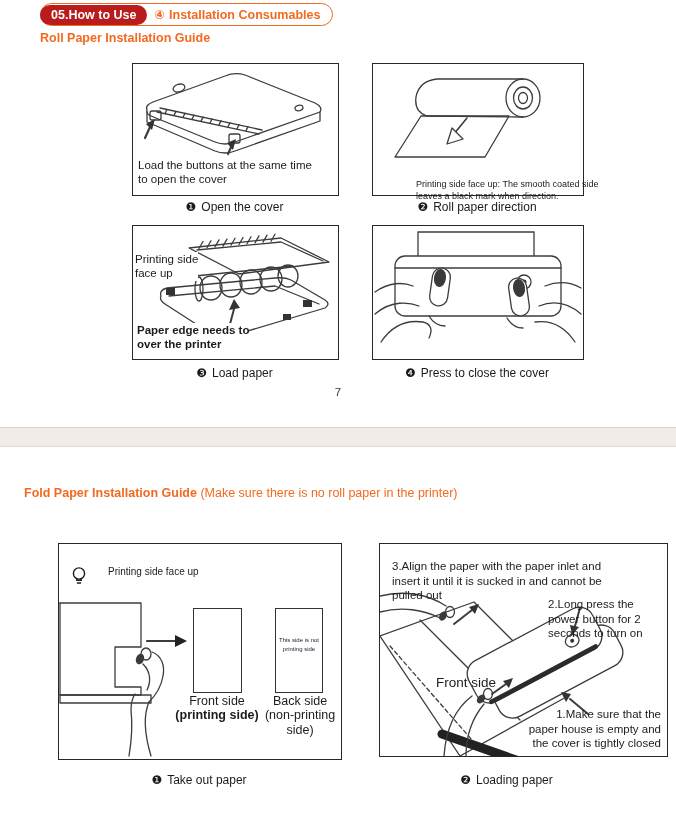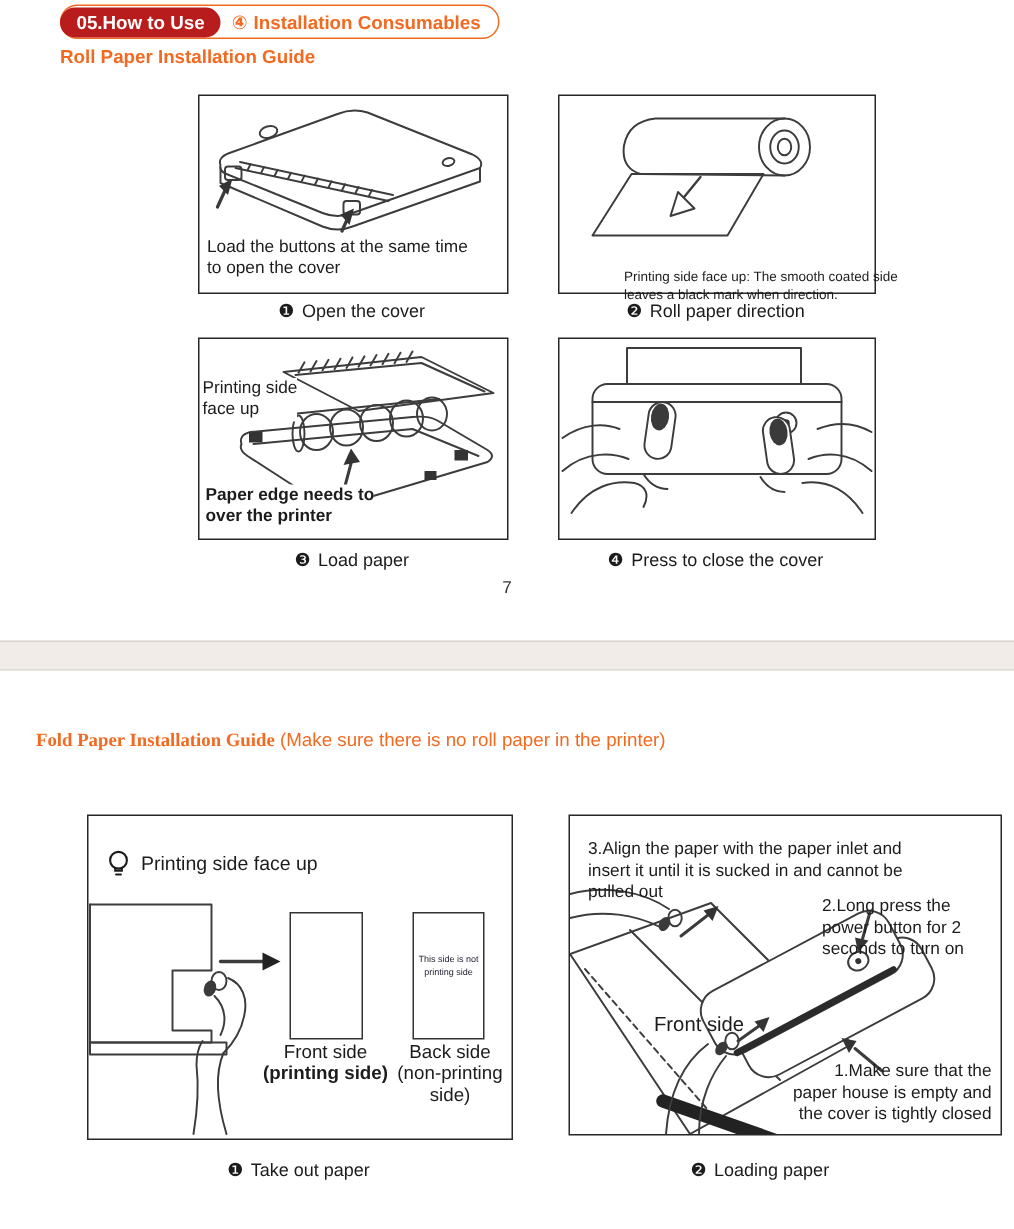--- a/index.html
+++ b/index.html
@@ -9,21 +9,21 @@
   svg{display:block;}
   
   .tabbar{left:40px;top:3px;display:inline-flex;align-items:center;border:1.5px solid #f26a21;
           border-radius:12px;background:#fff;}
   .tab1{background:#b91c1c;color:#fff;font-weight:700;font-size:12.5px;border-radius:11px;
         padding:3px 11px;margin:-1px;white-space:nowrap;}
   .tab2{color:#f26a21;font-weight:700;font-size:12.5px;padding:3px 12px 3px 8px;display:flex;
         gap:4px;align-items:center;white-space:nowrap;}
   .h-roll{left:40px;top:31px;font-weight:700;font-size:12.5px;color:#f26a21;}
   .h-fold{left:24px;top:486px;font-size:12.5px;color:#f26a21;white-space:nowrap;}
-  .h-fold .bold{font-weight:700;font-family:Liberation Serif, serif;}
+  .h-fold .bold{font-weight:700;}
   
   .panel{position:absolute;border:1px solid #272727;background:#fff;}
   #p1{left:132px;top:63px;width:205px;height:131px;}
   #p2{left:372px;top:63px;width:210px;height:131px;}
   #p3{left:132px;top:225px;width:205px;height:133px;}
   #p4{left:372px;top:225px;width:210px;height:133px;}
   #p5{left:58px;top:543px;width:282px;height:215px;}
   #p6{left:379px;top:543px;width:287px;height:212px;}
   .cap{position:absolute;display:flex;gap:5px;justify-content:center;align-items:baseline;
        font-size:12px;color:#1b1b1b;}
@@ -36,21 +36,21 @@
   .ln{display:block;}
   .note1{left:5px;top:94px;width:198px;font-size:11.5px;line-height:1.25;}
   .note2{left:7px;top:114px;width:200px;font-size:9px;line-height:1.35;margin-left:36px;}
   .lbl{background:#fff;font-size:11.5px;line-height:1.25;}
   .lbl-top{left:2px;top:26px;}
   .lbl-bot{left:4px;top:97px;font-weight:bold;}
   .pagenum{left:0;top:386px;width:676px;text-align:center;font-size:11.5px;color:#333;}
   .band{left:0;top:427px;width:676px;height:18px;background:#f1ece7;
         border-top:1px solid #d8d4ce;border-bottom:1px solid #dedad4;}
   
-  .tip{left:12px;top:22px;display:flex;align-items:center;gap:7px;font-size:13px;}
+  .tip{left:12px;top:22px;display:flex;align-items:flex-start;gap:21px;font-size:10px;}
   .sheet{position:absolute;border:1px solid #333;background:#fff;}
   #sheet-front{left:134px;top:64px;width:47px;height:83px;}
   #sheet-back{left:216px;top:64px;width:46px;height:83px;}
   .sheetnote{margin-top:27px;font-size:6px;line-height:1.5;text-align:center;color:#223;}
   .sheet-label{position:absolute;text-align:center;font-size:12.5px;line-height:1.15;}
   #lbl-front{left:100px;top:150px;width:116px;}
   #lbl-front .sub{font-weight:700;white-space:nowrap;}
   #lbl-back{left:199px;top:150px;width:84px;}
   
   .t3{left:12px;top:15px;font-size:11.5px;line-height:1.27;}

